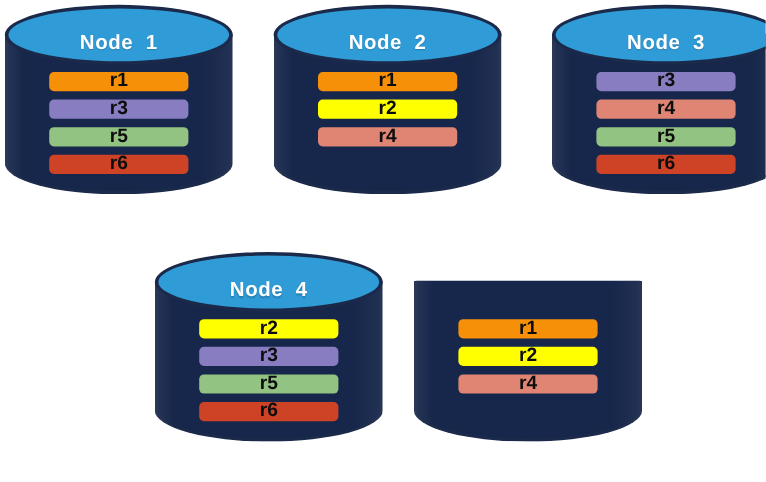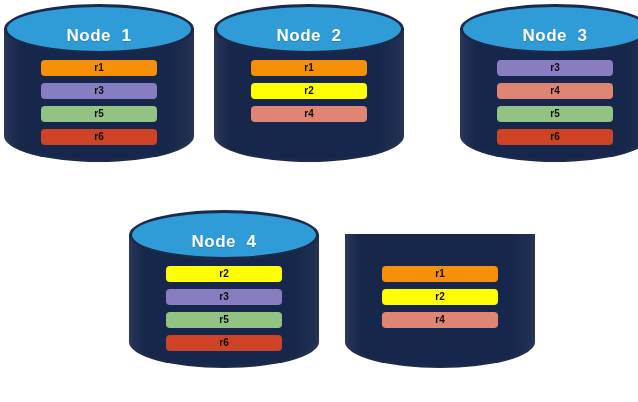--- a/index.html
+++ b/index.html
@@ -94,29 +94,29 @@
   }
 
   .replica-bar {
     width: 116px;
     height: 16px;
     border-radius: 4px;
     display: flex;
     align-items: center;
     justify-content: center;
     color: #0d0d0d;
-    font-size: 10px;
+    font-size: 16px;
     font-weight: bold;
     line-height: 1;
     box-sizing: border-box;
   }
 
   
   #node-1 { left: 4px;   top: 4px; }
-  #node-2 { left: 214px; top: 4px; }
+  #node-2 { left: 228px; top: 4px; }
   #node-3 { left: 460px; top: 4px; }
   #node-4 { left: 117px; top: 210px; margin-left: 12px; }
   #node-5 { left: 345px; top: 210px; }
 </style>
 </head>
 <body>
 
 <div id="diagram">
     <div class="node" id="node-1">
       <div class="cyl-body"></div>

